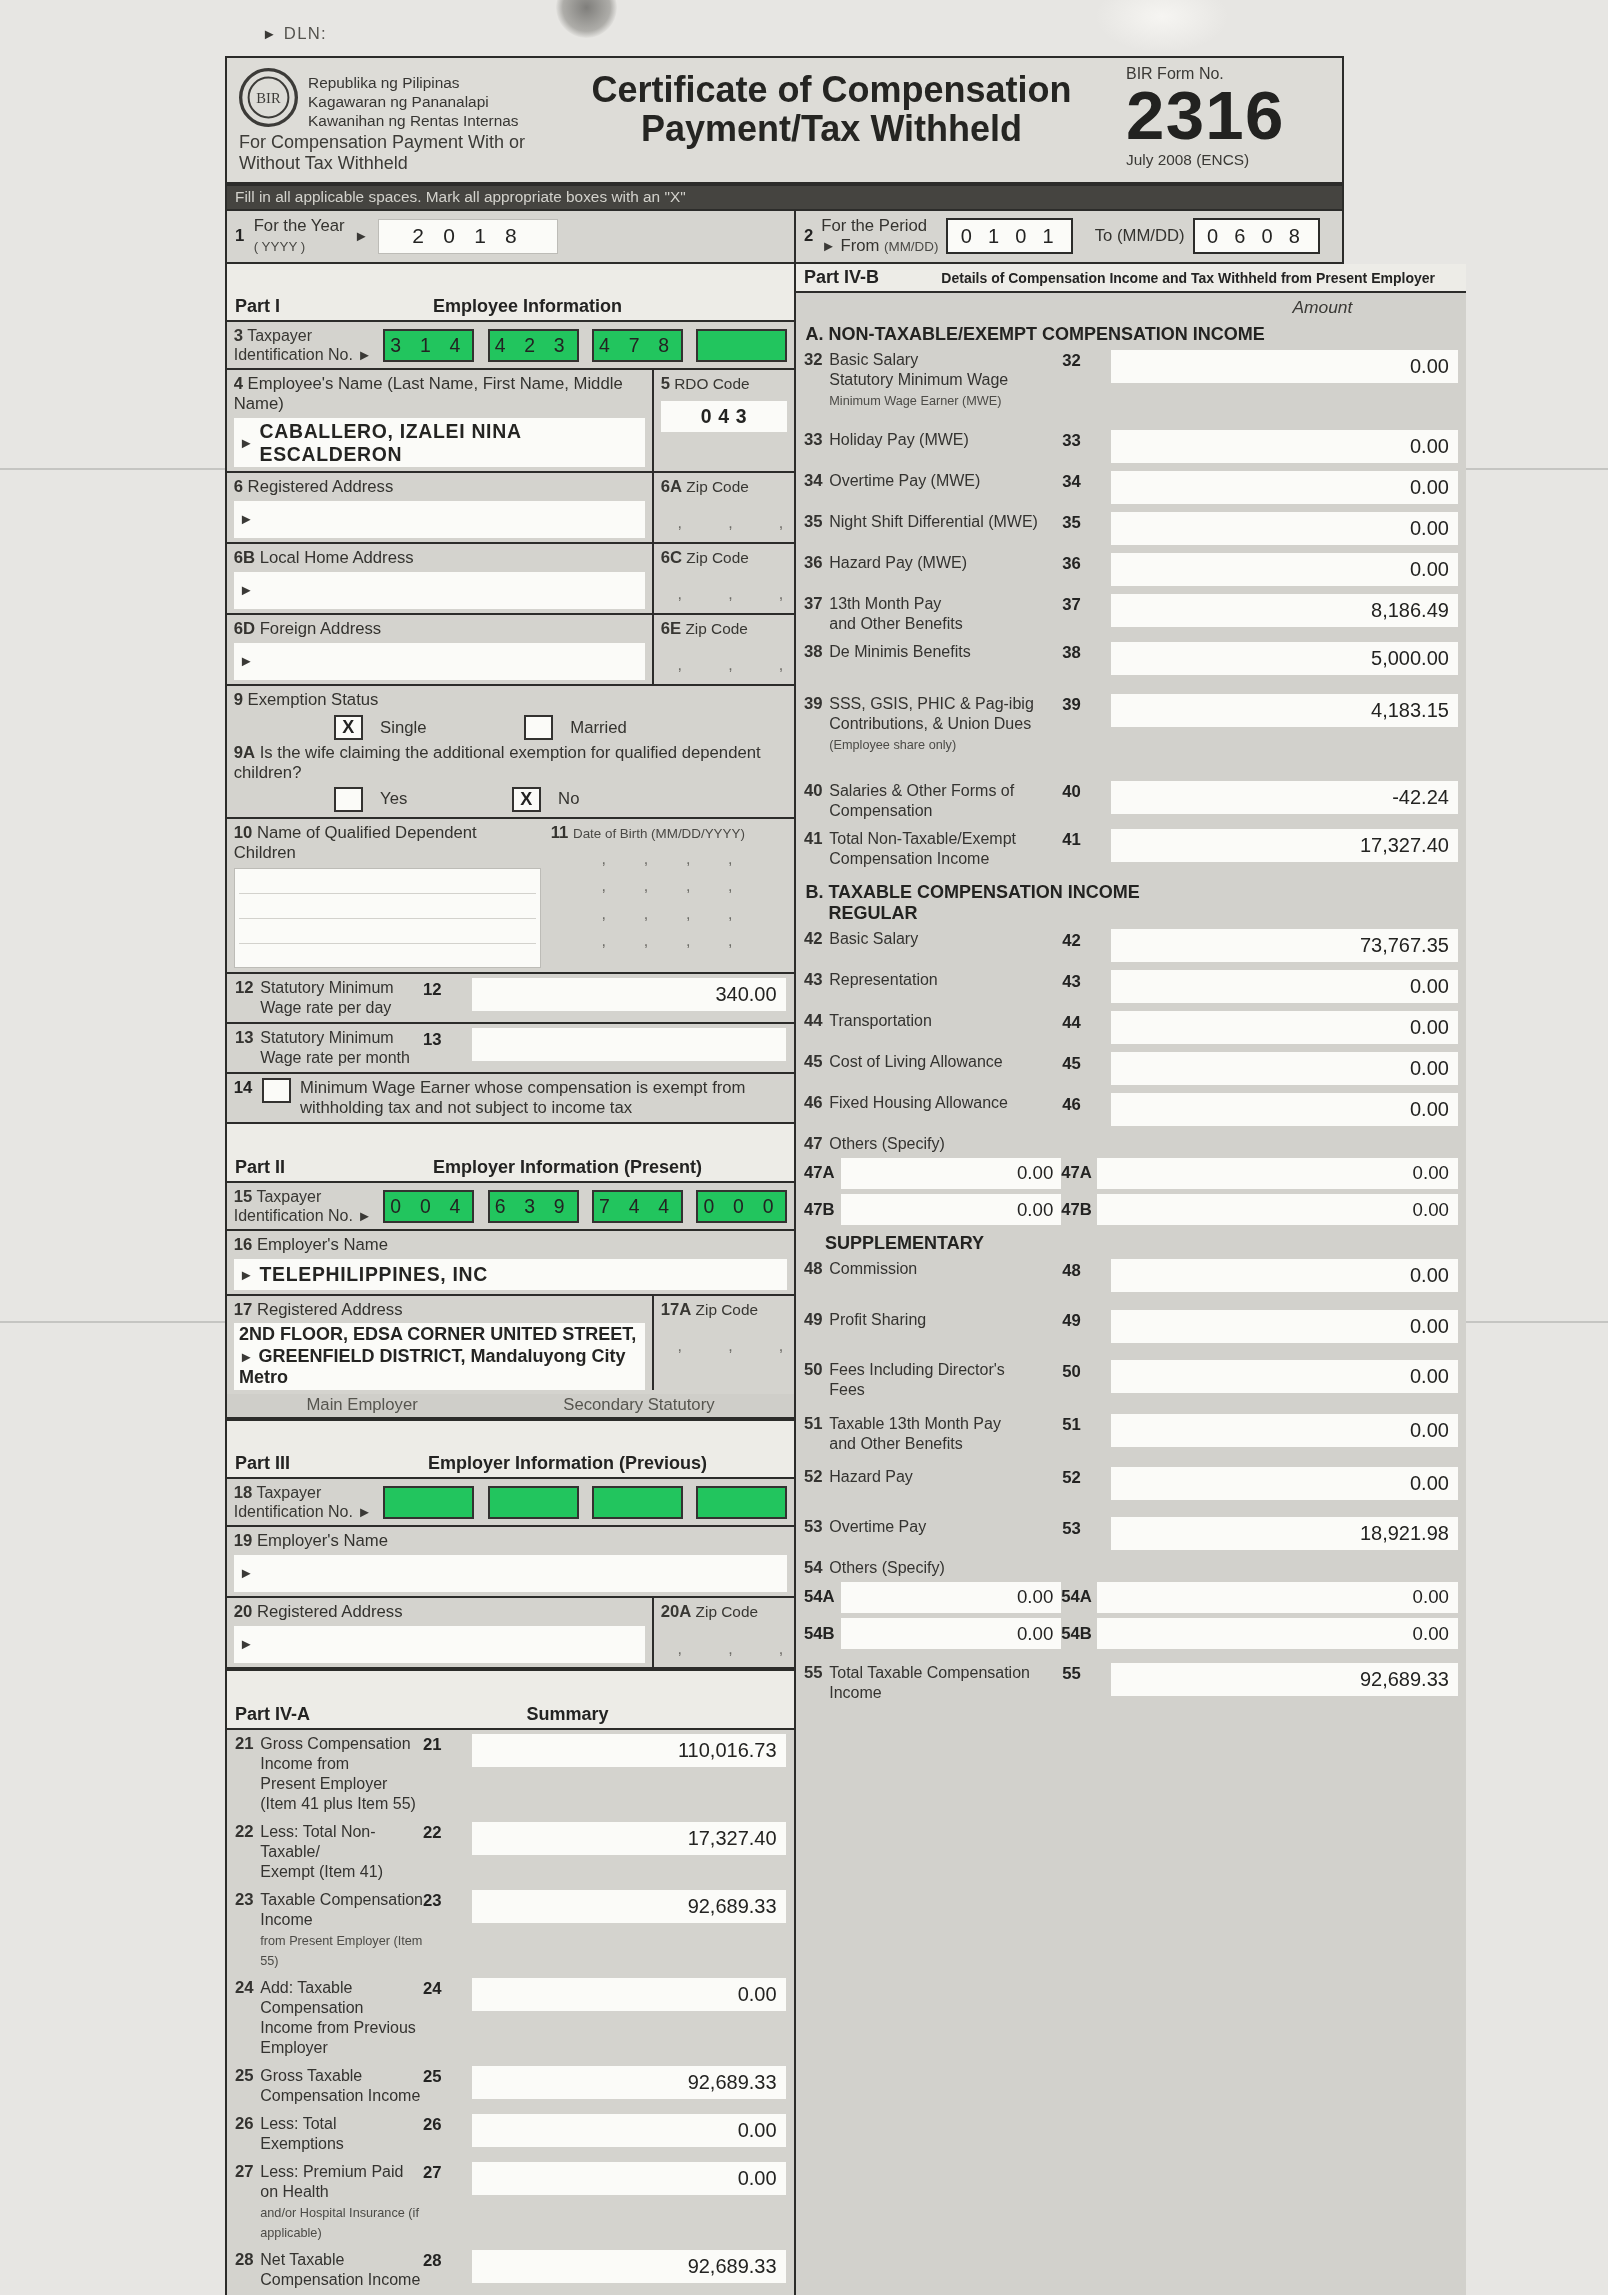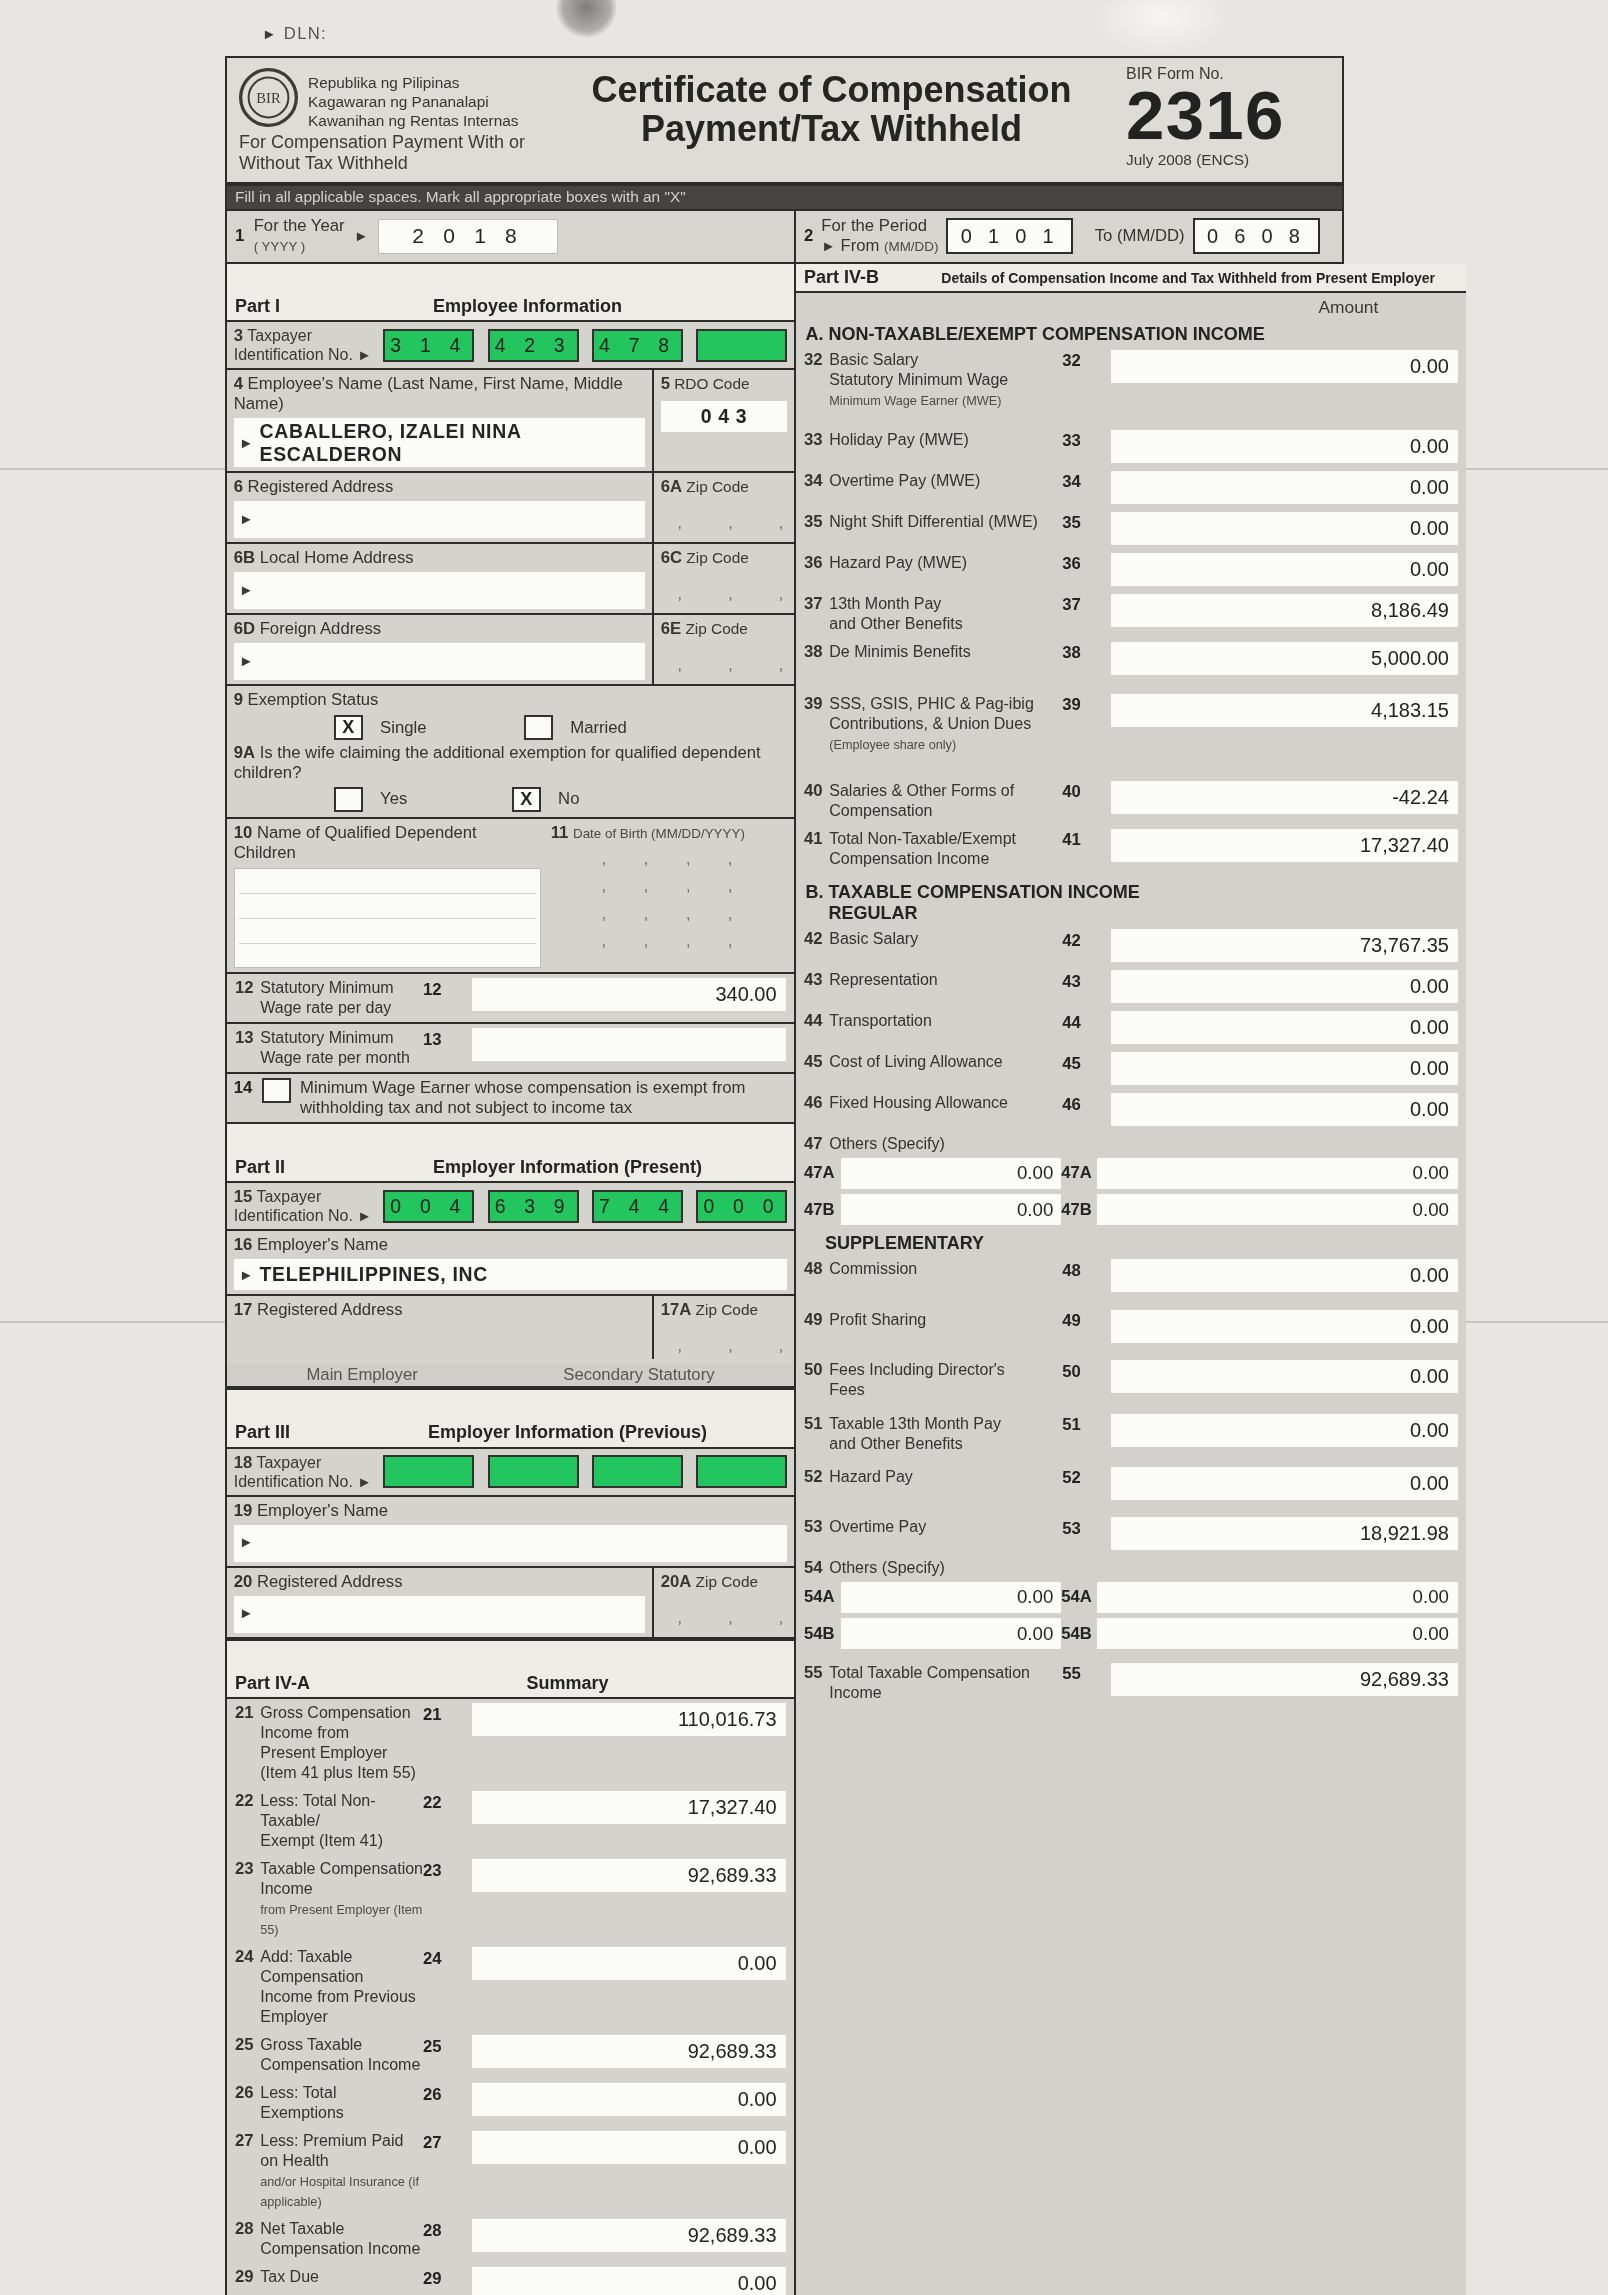--- a/index.html
+++ b/index.html
@@ -64,21 +64,21 @@
 
   
   .arow{display:flex;padding:4px 8px 4px 8px;}
   .alab{flex:1;font-size:16px;color:#343330;line-height:1.25;display:flex;gap:6.7px;}
   .ano{width:49px;font-weight:bold;font-size:16.7px;padding-top:1.3px;}
   .abox{width:347px;}
   .abox .wamt{background:#fbfbf8;height:33px;font-size:20px;display:flex;align-items:center;justify-content:flex-end;padding-right:9.4px;color:#232321;}
   .col-l .abox{width:314px;}
   .sechead{font-weight:bold;font-size:18px;padding:5.3px 9.4px 1.3px 9.4px;color:#232321;}
   .tiny{font-size:12.7px;color:#4c4b47;}
-  .amount-head{font-size:17.4px;color:#3a3935;text-align:right;padding:4px 88px 0 0;}
+  .amount-head{font-size:17.4px;color:#3a3935;text-align:right;padding:4px 114px 0 0;font-style:italic;}
 
   .spec-row{display:flex;padding:2.7px 8px;}
   .spec-left{flex:1;display:flex;gap:6.7px;align-items:center;}
   .spec-left .wamt{background:#fbfbf8;height:31px;width:220px;font-size:18.7px;display:flex;align-items:center;justify-content:flex-end;padding-right:8px;}
   .spec-right{width:397px;display:flex;gap:5.3px;align-items:center;}
   .spec-right .wamt{background:#fbfbf8;height:31px;flex:1;font-size:18.7px;display:flex;align-items:center;justify-content:flex-end;padding-right:9.4px;}
 </style>
 </head>
 <body>
 
@@ -362,20 +362,24 @@
           <div class="lab"><span class="fno">16</span> <span>Employer's Name</span></div>
           <div class="field-val" style="margin-top:4px">
             <span class="arrow" style="margin-right:5.3px">►</span>
             <span>TELEPHILIPPINES, INC</span>
           </div>
         </div>
 
         <div class="frow flex" style="border-bottom:none">
           <div style="flex:1">
             <div class="lab"><span class="fno">17</span> <span>Registered Address</span></div>
+            <div class="addr-val" style="margin-top:2.7px">
+              <span>2ND FLOOR, EDSA CORNER UNITED STREET,</span>
+              <span><span class="arrow">►</span> <span>GREENFIELD DISTRICT, Mandaluyong City Metro</span></span>
+            </div>
           </div>
           <div class="zipcell" style="margin-bottom:0">
             <span class="fno">17A</span> <span>Zip Code</span>
             <div class="ticks">,&nbsp;&nbsp;&nbsp;&nbsp;&nbsp;,&nbsp;&nbsp;&nbsp;&nbsp;&nbsp;,</div>
           </div>
         </div>
 
         <div class="frow" style="padding:1.3px 6.7px;background:#cfcec9;display:flex;justify-content:space-around">
           <span class="lab" style="color:#56554f">Main Employer</span>
           <span class="lab" style="color:#56554f">Secondary Statutory</span>

